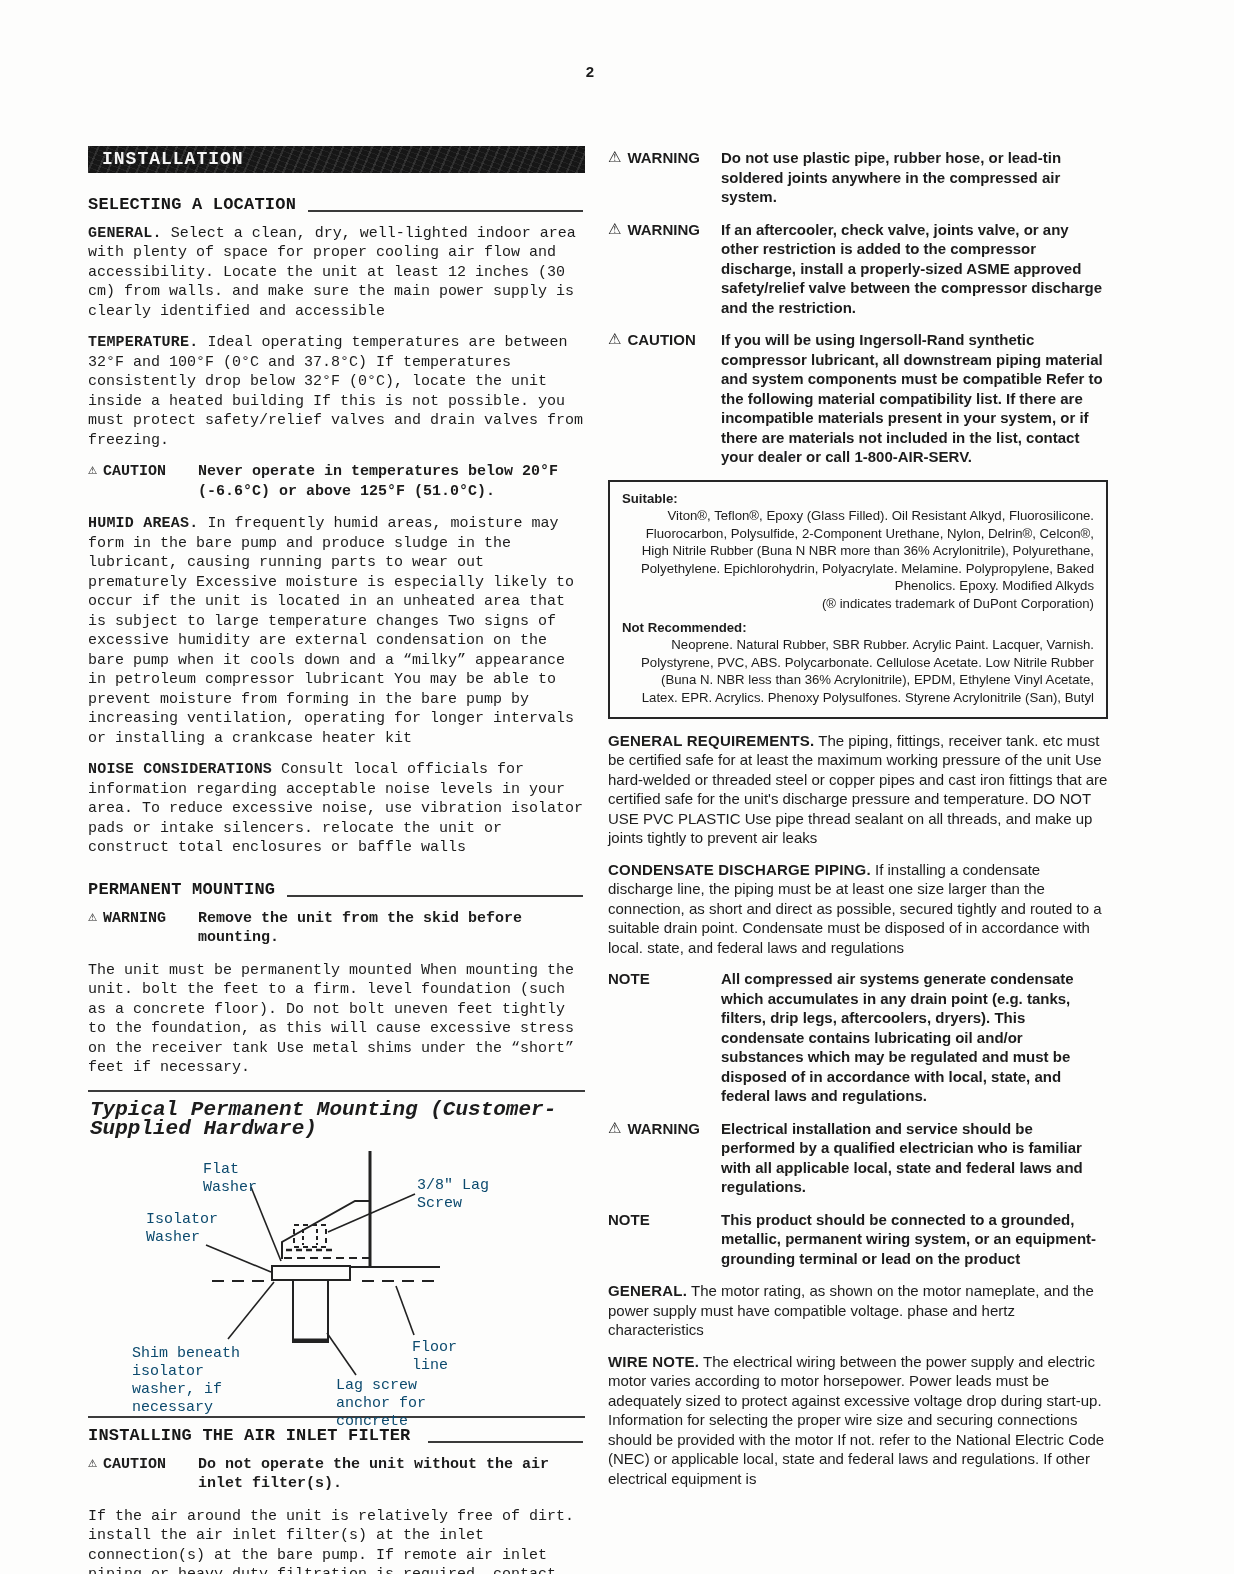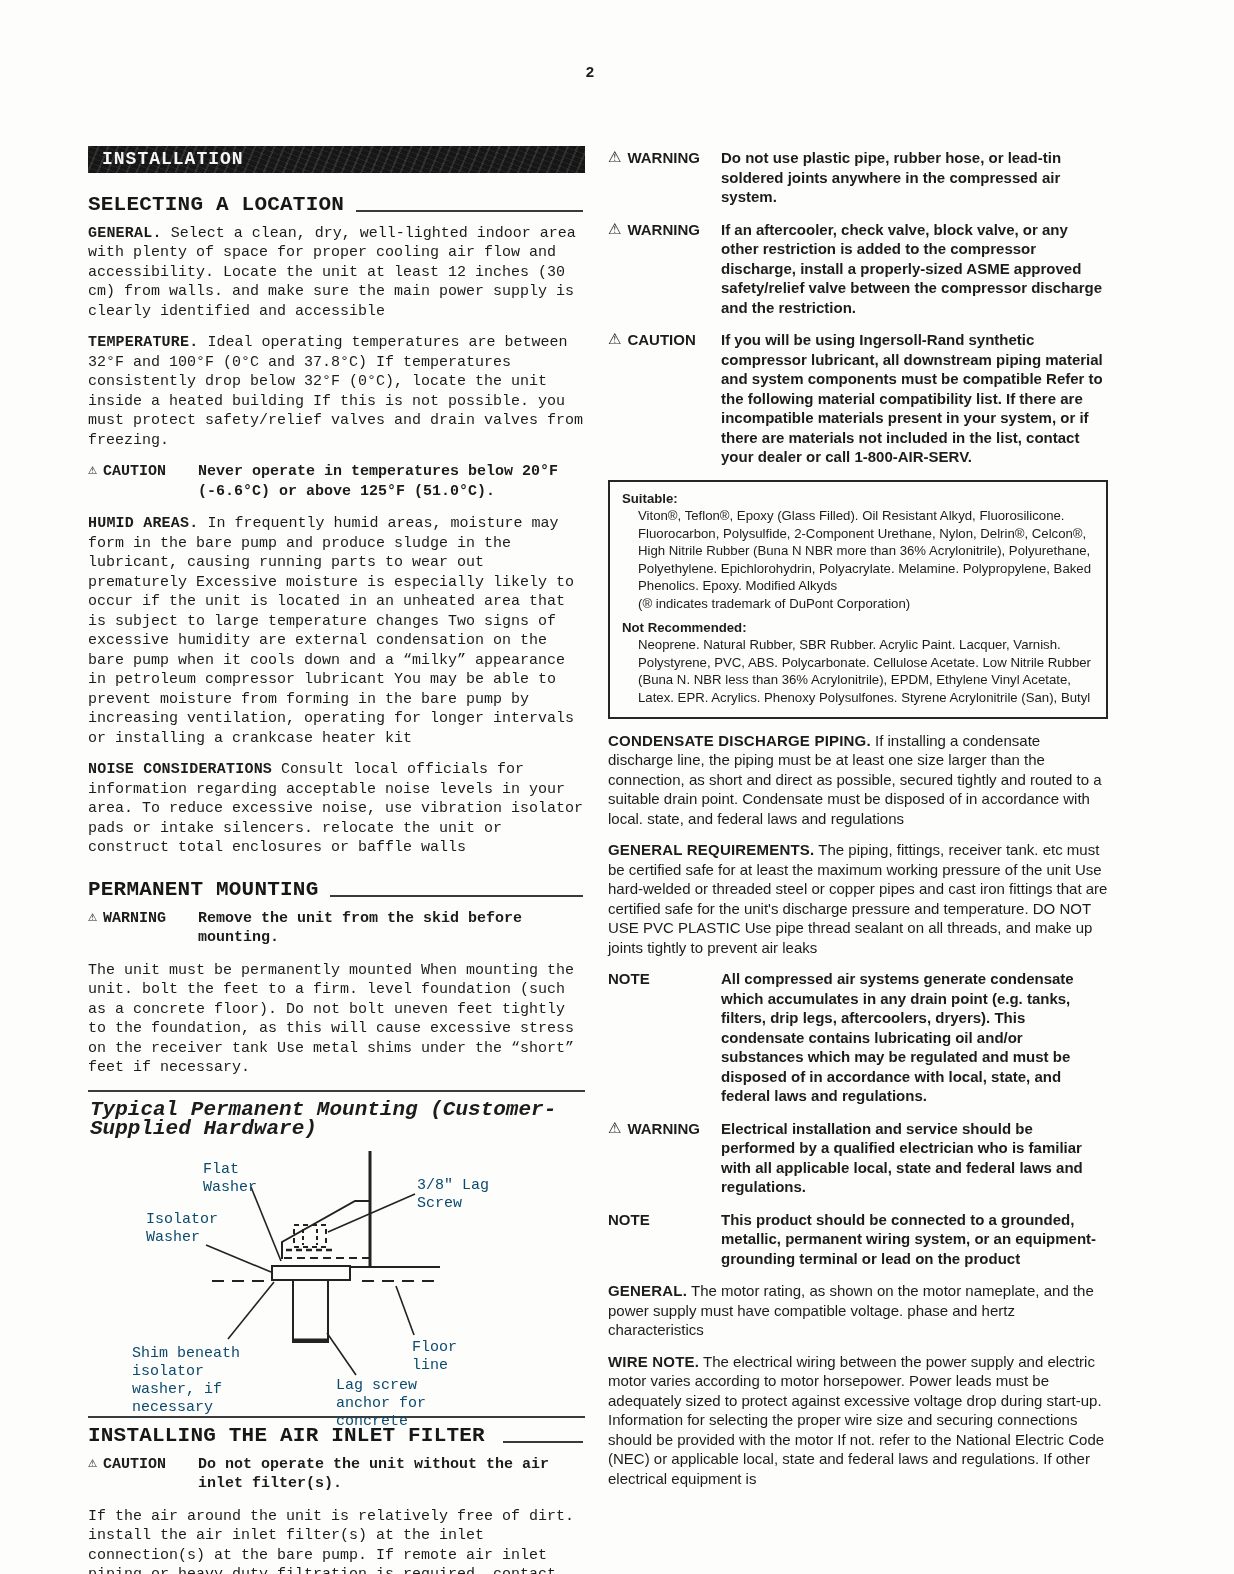--- a/index.html
+++ b/index.html
@@ -14,41 +14,41 @@
   .col.left{left:88px;width:497px;font-family:Liberation Mono, monospace;}
   .col.right{left:608px;width:500px;}
   .banner{
     background:#161616;
     background-image:repeating-linear-gradient(113deg,rgba(255,255,255,.10) 0 2px,rgba(0,0,0,0) 2px 9px),
                      repeating-linear-gradient(21deg,rgba(255,255,255,.05) 0 1px,rgba(0,0,0,0) 1px 5px);
     color:#f4f4f4;font-weight:bold;font-size:18px;letter-spacing:1px;
     padding:4px 10px 3px 14px;margin-bottom:18px;
   }
   h2.sec{
-    display:flex;align-items:flex-end;font-size:21px;line-height:20px;
+    display:flex;align-items:flex-end;font-size:17px;line-height:20px;
     margin:22px 0 9px 0;letter-spacing:.2px;color:#171717;
   }
   h2.sec .fill{flex:1;border-bottom:2px solid #3a3a3a;margin:0 2px 3px 12px;min-width:30px;}
   p.par{margin:0 0 12px 0;}
   p.par b{letter-spacing:.2px;margin-top:10px;}
   .hazard{display:flex;margin:2px 0 13px 0;font-weight:bold;}
   .hazard .hz-label{flex:none;display:flex;gap:6px;}
   .left .hazard .hz-label{width:110px;}
   .right .hazard .hz-label{width:113px;}
   .hazard .tri{font-weight:normal;transform:translateY(-1px);}
   .hazard .hz-text{flex:1;}
   .rule{border:none;border-top:2px solid #3c3c3c;margin:10px 0 8px 0;}
   .fig-title{font-weight:bold;font-style:italic;font-size:21px;margin:4px 0 10px 2px;}
   .fig-canvas{position:relative;width:497px;height:265px;}
   .fig-canvas svg{position:absolute;left:0;top:0;}
   .fig-label{position:absolute;font-size:15px;line-height:18px;color:#0c4a6e;}
   .materials-box{border:2px solid #262626;padding:8px 12px 10px 12px;margin:8px 0 12px 0;
     font-size:13.2px;line-height:17.6px;}
   .materials-box .bx-head{font-weight:bold;}
-  .materials-box .bx-list{padding-left:16px;}
+  .materials-box .bx-list{padding-left:16px;text-align:right;}
   .materials-box .gap{margin-top:6px;}
 </style>
 </head>
 <body>
 
 <div class="page-number">2</div>
 
 <div class="col left">
 
   <div class="banner">INSTALLATION</div>
@@ -178,21 +178,21 @@
         <span>WARNING</span>
       </span>
     <span class="hz-text">Do not use plastic pipe, rubber hose, or lead-tin soldered joints anywhere in the compressed air system.</span>
   </div>
 
   <div class="hazard">
     <span class="hz-label">
         <span class="tri">⚠</span>
         <span>WARNING</span>
       </span>
-    <span class="hz-text">If an aftercooler, check valve, block valve, or any other restriction is added to the compressor discharge, install a properly-sized ASME approved safety/relief valve between the compressor discharge and the restriction.</span>
+    <span class="hz-text">If an aftercooler, check valve, joints valve, or any other restriction is added to the compressor discharge, install a properly-sized ASME approved safety/relief valve between the compressor discharge and the restriction.</span>
   </div>
 
   <div class="hazard">
     <span class="hz-label">
         <span class="tri">⚠</span>
         <span>CAUTION</span>
       </span>
     <span class="hz-text">If you will be using Ingersoll-Rand synthetic compressor lubricant, all downstream piping material and system components must be compatible  Refer to the following material compatibility list. If there are incompatible materials present in your system, or if there are materials not included in the list, contact your dealer or call 1-800-AIR-SERV.</span>
   </div>
 
@@ -202,29 +202,29 @@
       <div>Viton®, Teflon®, Epoxy (Glass Filled). Oil Resistant Alkyd, Fluorosilicone. Fluorocarbon, Polysulfide, 2-Component Urethane, Nylon, Delrin®, Celcon®, High Nitrile Rubber (Buna N  NBR more than 36% Acrylonitrile), Polyurethane, Polyethylene. Epichlorohydrin, Polyacrylate. Melamine. Polypropylene, Baked Phenolics. Epoxy. Modified Alkyds</div>
       <div>(® indicates trademark of DuPont Corporation)</div>
     </div>
     <div class="bx-head gap">Not Recommended:</div>
     <div class="bx-list">
       <div>Neoprene. Natural Rubber, SBR Rubber. Acrylic Paint. Lacquer, Varnish. Polystyrene, PVC, ABS. Polycarbonate. Cellulose Acetate. Low Nitrile Rubber (Buna N. NBR less than 36% Acrylonitrile), EPDM, Ethylene Vinyl Acetate, Latex. EPR. Acrylics. Phenoxy  Polysulfones. Styrene Acrylonitrile (San), Butyl</div>
     </div>
   </div>
 
   <p class="par">
+    <b>GENERAL REQUIREMENTS.</b>
+    <span>The piping, fittings, receiver tank. etc  must be certified safe for at least the maximum working pressure of the unit  Use hard-welded or threaded steel or copper pipes and cast iron fittings that are certified safe for the unit's discharge pressure and temperature. DO NOT USE PVC PLASTIC  Use pipe thread sealant on all threads, and make up joints tightly to prevent air leaks</span>
+  </p>
+
+  <p class="par">
     <b>CONDENSATE DISCHARGE PIPING.</b>
     <span>If installing a condensate discharge line, the piping must be at least one size larger than the connection, as short and direct as possible, secured tightly and routed to a suitable drain point. Condensate must be disposed of in accordance with local. state, and federal laws and regulations</span>
   </p>
 
-  <p class="par">
-    <b>GENERAL REQUIREMENTS.</b>
-    <span>The piping, fittings, receiver tank. etc  must be certified safe for at least the maximum working pressure of the unit  Use hard-welded or threaded steel or copper pipes and cast iron fittings that are certified safe for the unit's discharge pressure and temperature. DO NOT USE PVC PLASTIC  Use pipe thread sealant on all threads, and make up joints tightly to prevent air leaks</span>
-  </p>
-
   <div class="hazard">
     <span class="hz-label">
         <span>NOTE</span>
       </span>
     <span class="hz-text">All compressed air systems generate condensate which accumulates in any drain point (e.g. tanks, filters, drip legs, aftercoolers, dryers). This condensate contains lubricating oil and/or substances which may be regulated and must be disposed of in accordance with local, state, and federal laws and regulations.</span>
   </div>
 
 
   <div class="hazard">
     <span class="hz-label">

